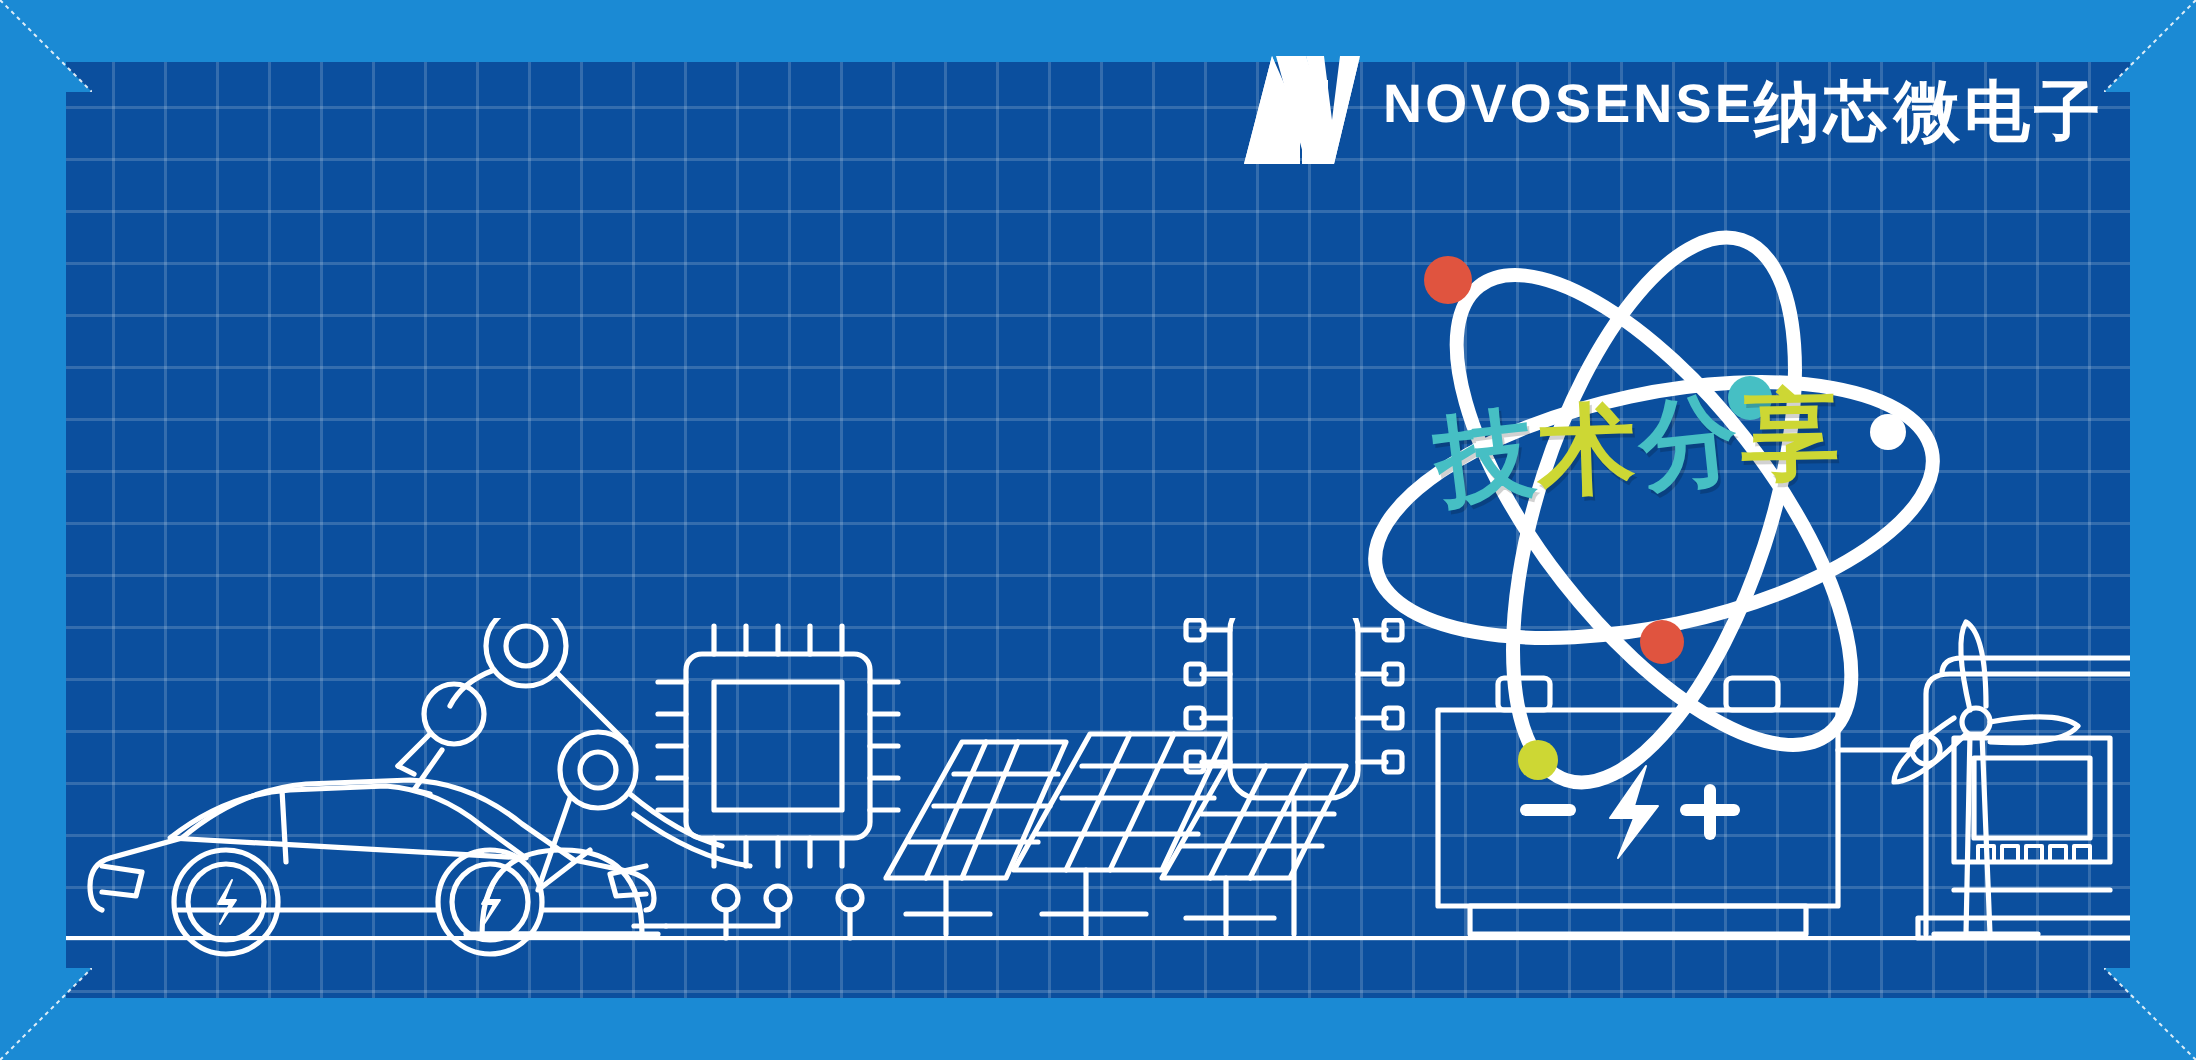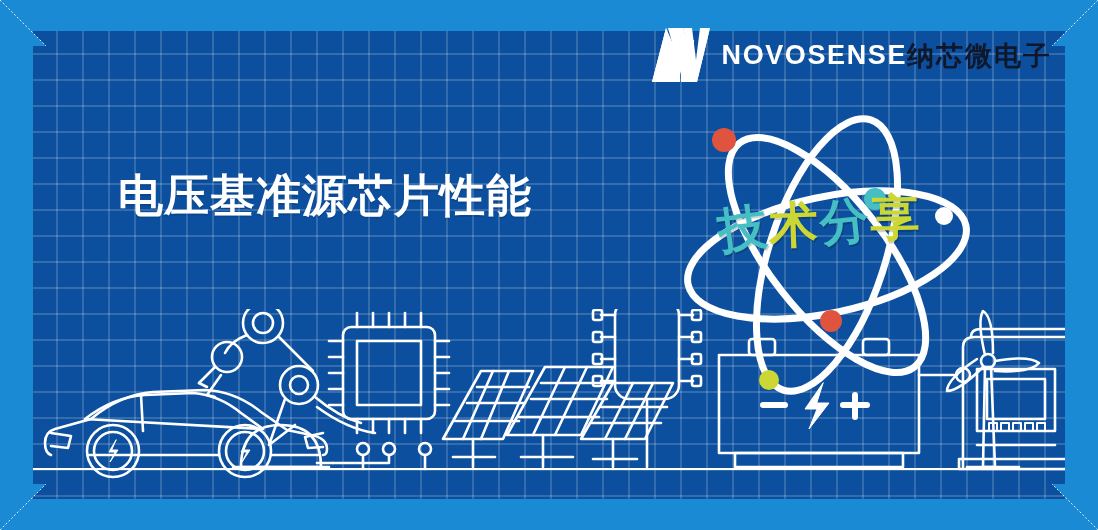--- a/index.html
+++ b/index.html
@@ -33,21 +33,21 @@
 
   
   #logo{position:absolute;right:46px;top:26px;display:flex;align-items:center;gap:10px;}
   #logo-mark{width:62px;height:58px;}
   #logo-text{display:flex;justify-content:center;line-height:1;}
   #logo-en{
     color:#ffffff;font-weight:bold;font-size:27px;letter-spacing:1.6px;
     font-family:"Liberation Sans",sans-serif;
   }
   #logo-cn{
-    color:#0f172a;font-weight:bold;font-size:27px;letter-spacing:2px;
+    color:#ffffff;font-weight:bold;font-size:33px;letter-spacing:2px;
     font-family:"DejaVu Sans",sans-serif;
   }
 
   
   #headline{
     position:absolute;left:118px;top:168px;
     color:#ffffff;font-weight:bold;
     font-size:45px;line-height:56px;letter-spacing:1px;
     font-family:"DejaVu Sans",sans-serif;
     text-shadow:0 2px 0 rgba(0,0,0,.10);
@@ -109,21 +109,20 @@
         <path d="M33 2 L47 56 L60 2 L50 2 L46 34 L42 2 Z" fill="#ffffff"></path>
       </svg>
     </span>
     <span id="logo-text">
       <span id="logo-en">NOVOSENSE</span>
       <span id="logo-cn">纳芯微电子</span>
     </span>
   </div>
 
   <div id="headline">
-    <div>电压基准源芯片性能</div>
   </div>
 
   <div id="atom-wrap">
     <svg width="310" height="310" viewBox="0 0 310 310">
       <g fill="none" stroke="#ffffff" stroke-width="7" stroke-linecap="round">
         <ellipse cx="155" cy="155" rx="142" ry="58" transform="rotate(-12 155 155)"></ellipse>
         <ellipse cx="155" cy="155" rx="142" ry="58" transform="rotate(52 155 155)"></ellipse>
         <ellipse cx="155" cy="155" rx="142" ry="58" transform="rotate(-72 155 155)"></ellipse>
       </g>
       <g>

